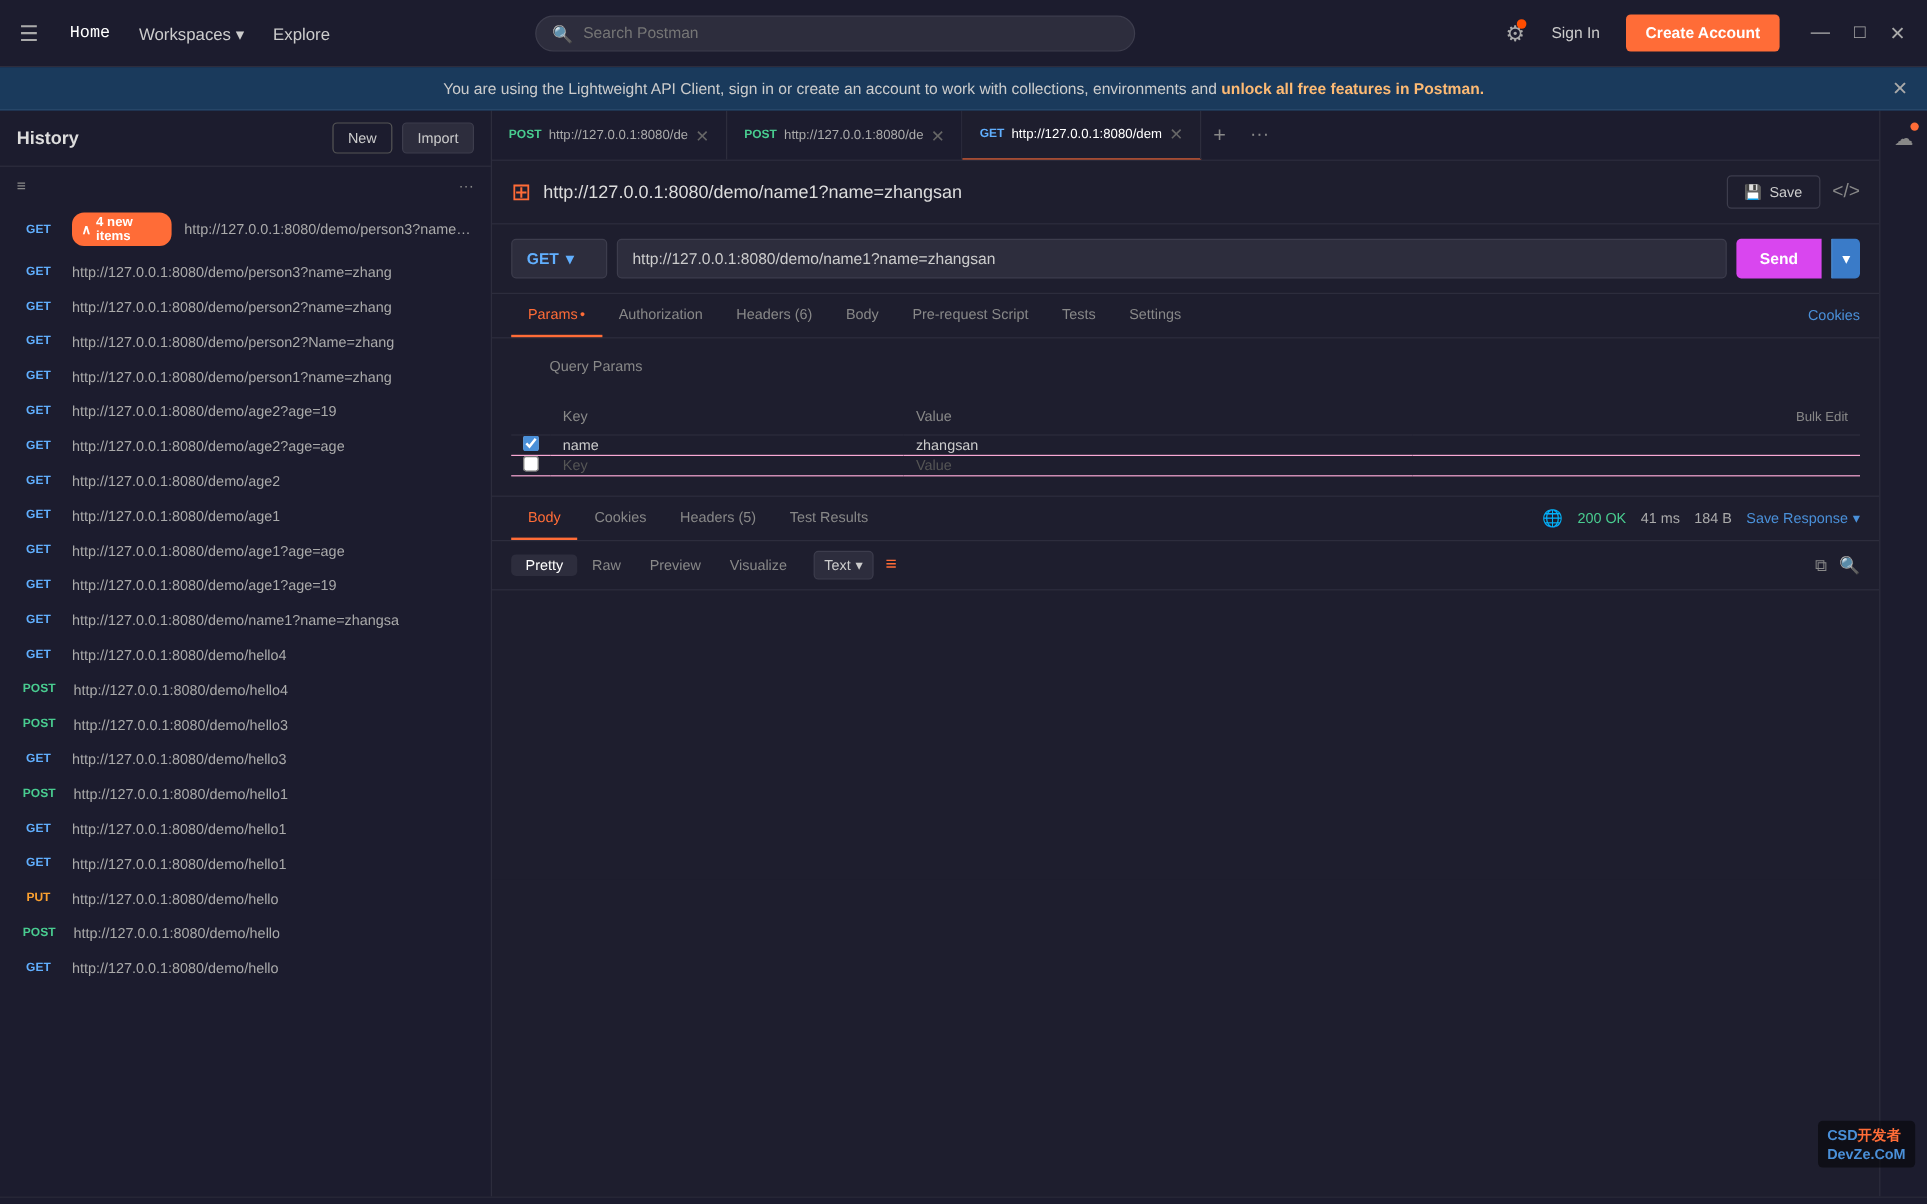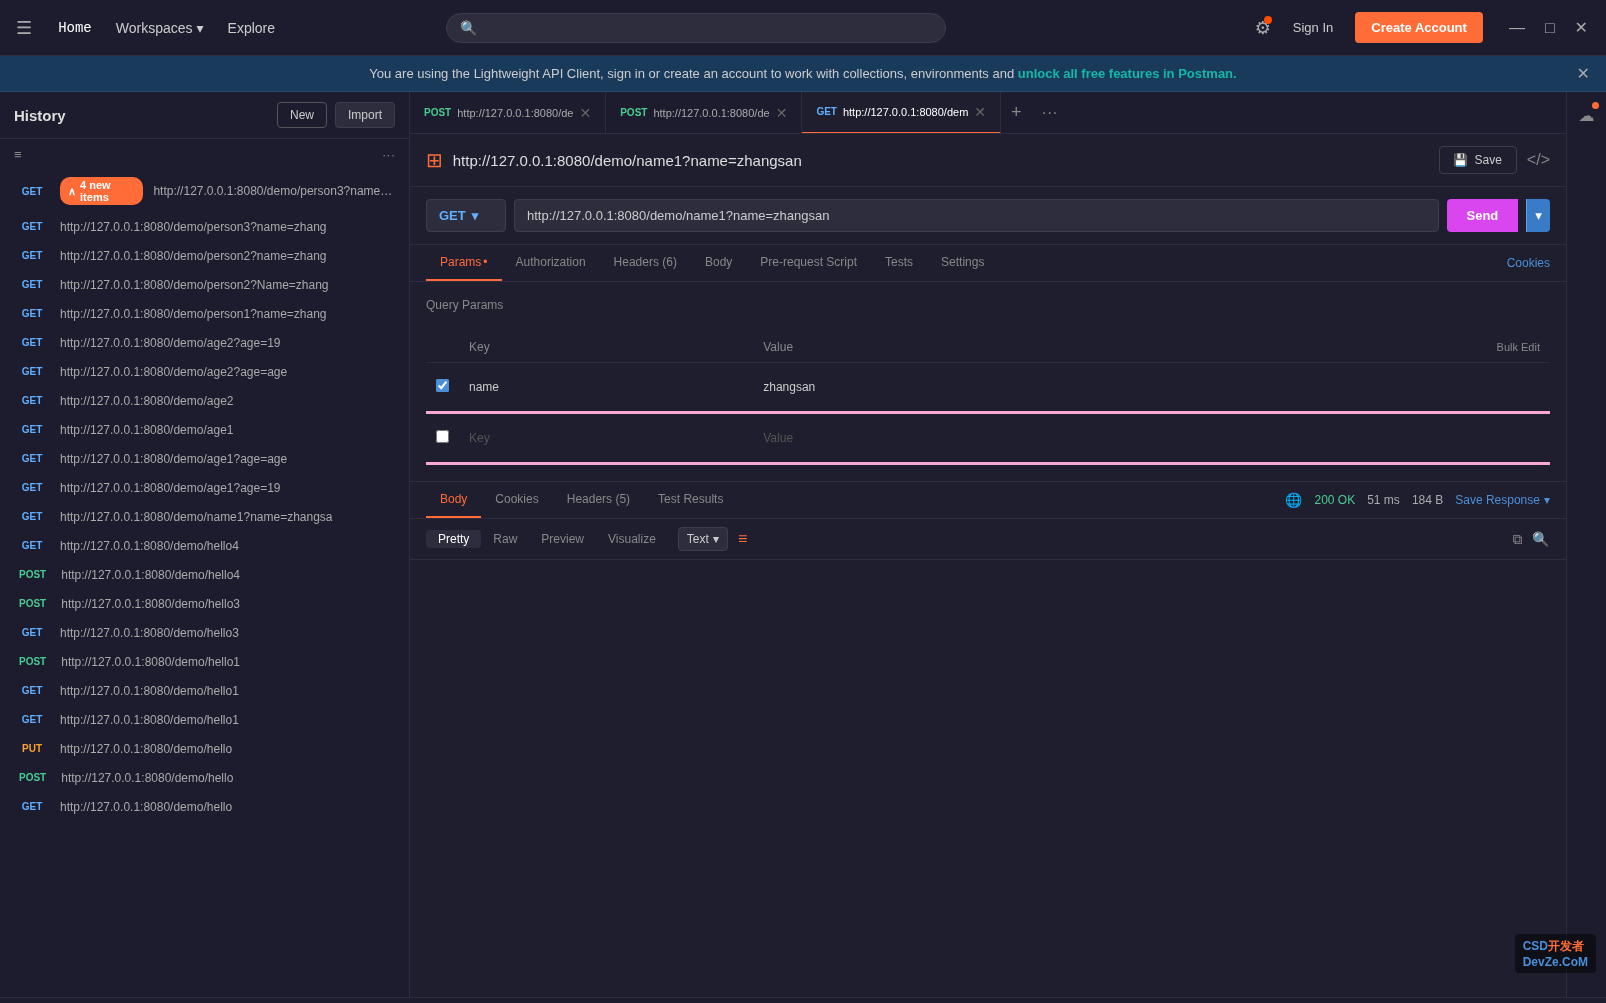--- a/index.html
+++ b/index.html
@@ -18,21 +18,21 @@
     .topbar-right { display: flex; align-items: center; gap: 12px; margin-left: auto; }
     .settings-icon { color: #aaa; cursor: pointer; font-size: 18px; position: relative; }
     .notif-dot { width: 8px; height: 8px; background: #ff4d00; border-radius: 50%; position: absolute; top: -1px; right: -1px; }
     .signin-btn { color: #ccc; background: transparent; border: none; cursor: pointer; font-size: 13px; padding: 6px 10px; }
     .create-account-btn { background: #ff6c37; color: white; border: none; border-radius: 4px; padding: 8px 16px; cursor: pointer; font-size: 13px; font-weight: 600; }
     .window-controls { display: flex; gap: 8px; margin-left: 8px; }
     .win-btn { background: transparent; border: none; color: #aaa; cursor: pointer; font-size: 16px; padding: 4px 6px; }
 
     
     .banner { background: #1a3a5c; padding: 10px 20px; display: flex; align-items: center; justify-content: center; font-size: 13px; color: #ccc; border-bottom: 1px solid #2a4a6c; position: relative; }
-    .banner strong { color: #14b8a6; }
+    .banner strong { color: #fdba74; }
     .banner-close { position: absolute; right: 16px; color: #aaa; cursor: pointer; font-size: 16px; }
 
     
     .main-layout { display: flex; height: calc(1003px - 56px - 42px); }
 
     
     .sidebar { width: 410px; background: #1c1c2e; border-right: 1px solid #2d2d3d; display: flex; flex-direction: column; }
     .sidebar-header { display: flex; align-items: center; justify-content: space-between; padding: 10px 14px; border-bottom: 1px solid #2d2d3d; }
     .sidebar-title { font-size: 15px; font-weight: 600; color: #ddd; }
     .sidebar-actions { display: flex; gap: 8px; }
@@ -81,21 +81,21 @@
     .params-tab { padding: 10px 14px; cursor: pointer; font-size: 12px; color: #888; border-bottom: 2px solid transparent; }
     .params-tab.active { color: #ff6c37; border-bottom-color: #ff6c37; }
     .params-tab.has-dot::after { content: '•'; color: #ff6c37; margin-left: 2px; }
     .cookies-link { margin-left: auto; color: #4a90d9; cursor: pointer; font-size: 12px; }
 
     
     .params-content { padding: 16px; }
     .params-section-title { font-size: 12px; color: #888; margin-bottom: 12px; }
     .params-table { width: 100%; border-collapse: collapse; }
     .params-table th { text-align: left; padding: 8px 10px; font-size: 12px; color: #888; font-weight: 500; border-bottom: 1px solid #2d2d3d; }
-    .params-table td { padding: 16px 10px; border-bottom: 3px solid #f9a8d4; }
+    .params-table td { padding: 0 10px; border-bottom: 1px solid #f9a8d4; }
     .params-table .key-cell { color: #ccc; font-size: 12px; }
     .params-table .value-cell { color: #ccc; font-size: 12px; }
     .params-table .placeholder { color: #555; font-size: 12px; }
     .bulk-edit-btn { background: transparent; border: none; color: #888; cursor: pointer; font-size: 11px; }
     .checkbox-cell input[type="checkbox"] { accent-color: #4a90d9; cursor: pointer; }
 
     
     .response-area { border-top: 1px solid #2d2d3d; background: #1e1e2e; flex: 0 0 320px; display: flex; flex-direction: column; }
     .response-tabs { display: flex; align-items: center; padding: 0 16px; border-bottom: 1px solid #2d2d3d; gap: 0; }
     .response-tab { padding: 10px 14px; cursor: pointer; font-size: 12px; color: #888; border-bottom: 2px solid transparent; }
@@ -124,37 +124,38 @@
     .bottom-bar { display: flex; align-items: center; background: #1c1c2e; border-top: 1px solid #2d2d3d; padding: 4px 12px; font-size: 11px; color: #888; gap: 16px; height: 28px; }
 
     
     .side-icons { width: 40px; background: #1c1c2e; border-left: 1px solid #2d2d3d; display: flex; flex-direction: column; align-items: center; padding-top: 8px; gap: 8px; }
     .side-icon { color: #888; cursor: pointer; font-size: 16px; padding: 6px; border-radius: 4px; position: relative; }
     .side-notif { position: absolute; top: 2px; right: 2px; width: 7px; height: 7px; background: #ff6c37; border-radius: 50%; }
 
     
     .watermark { position: absolute; bottom: 30px; right: 10px; color: #4a90d9; font-size: 12px; font-weight: 600; background: rgba(0,0,0,0.5); padding: 4px 8px; border-radius: 4px; z-index: 100; }
     .watermark-cn { color: #ff6c37; }
-    .params-table-header { display: flex; align-items: flex-start; justify-content: space-between; margin-bottom: 8px; }
+    .params-table-header { display: flex; align-items: flex-start; justify-content: space-between; margin-bottom: 8px; margin-left: 32px; }
   </style>
 </head>
 <body>
 
 <div class="topbar">
   <span class="topbar-menu-icon">☰</span>
   <div class="topbar-nav">
     <span class="topbar-nav-item active">Home</span>
     <span class="topbar-nav-item topbar-nav-item-with-arrow">
       <span>Workspaces</span>
       <span>▾</span>
     </span>
     <span class="topbar-nav-item">Explore</span>
   </div>
   <div class="search-bar">
     <span class="search-icon-span">🔍</span>
+    <input type="text" placeholder="Search Postman" style="">
   </div>
   <div class="topbar-right">
     <div class="settings-icon">
       <span>⚙</span>
       <span class="notif-dot"></span>
     </div>
     <button class="signin-btn">Sign In</button>
     <button class="create-account-btn">Create Account</button>
     <div class="window-controls">
       <button class="win-btn">—</button>
@@ -377,21 +378,21 @@
       <div class="response-area">
 
         <div class="response-tabs">
           <span class="response-tab active">Body</span>
           <span class="response-tab">Cookies</span>
           <span class="response-tab">Headers (5)</span>
           <span class="response-tab">Test Results</span>
           <div class="response-status">
             <span class="globe-icon">🌐</span>
             <span class="status-ok">200 OK</span>
-            <span class="status-time">51 ms</span>
+            <span class="status-time">41 ms</span>
             <span class="status-size">184 B</span>
             <div class="save-response-btn">
               <span>Save Response</span>
               <span>▾</span>
             </div>
           </div>
         </div>
 
         <div class="response-body-tabs">
           <span class="response-body-tab active">Pretty</span>

